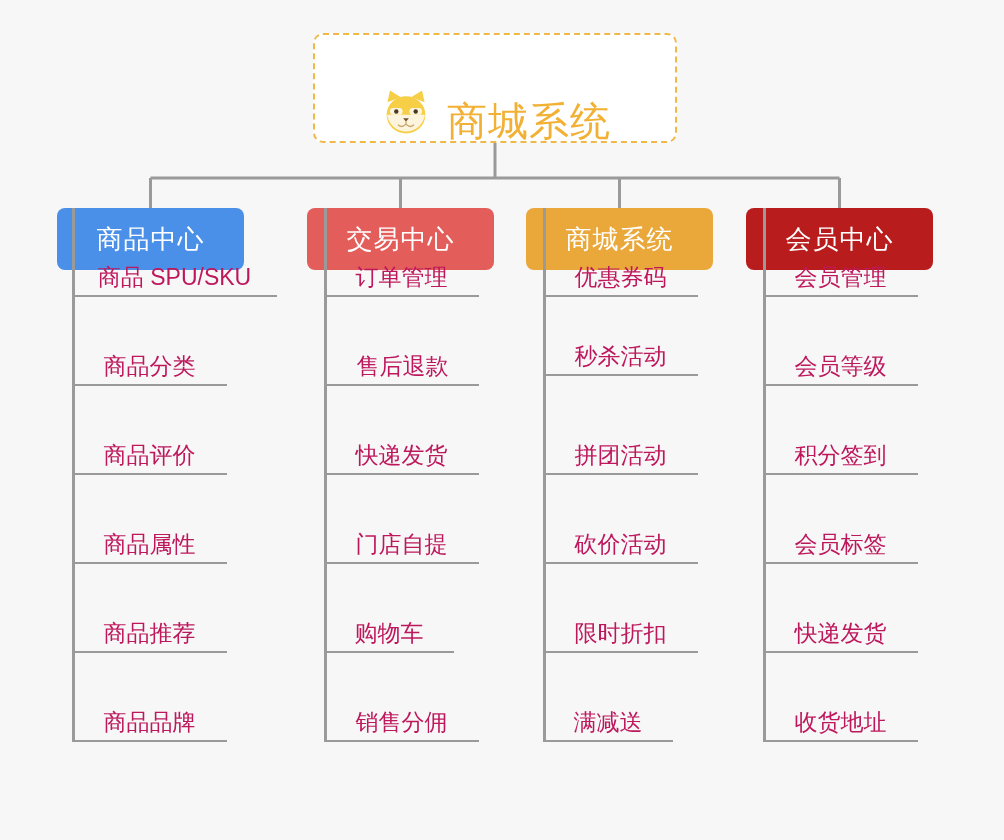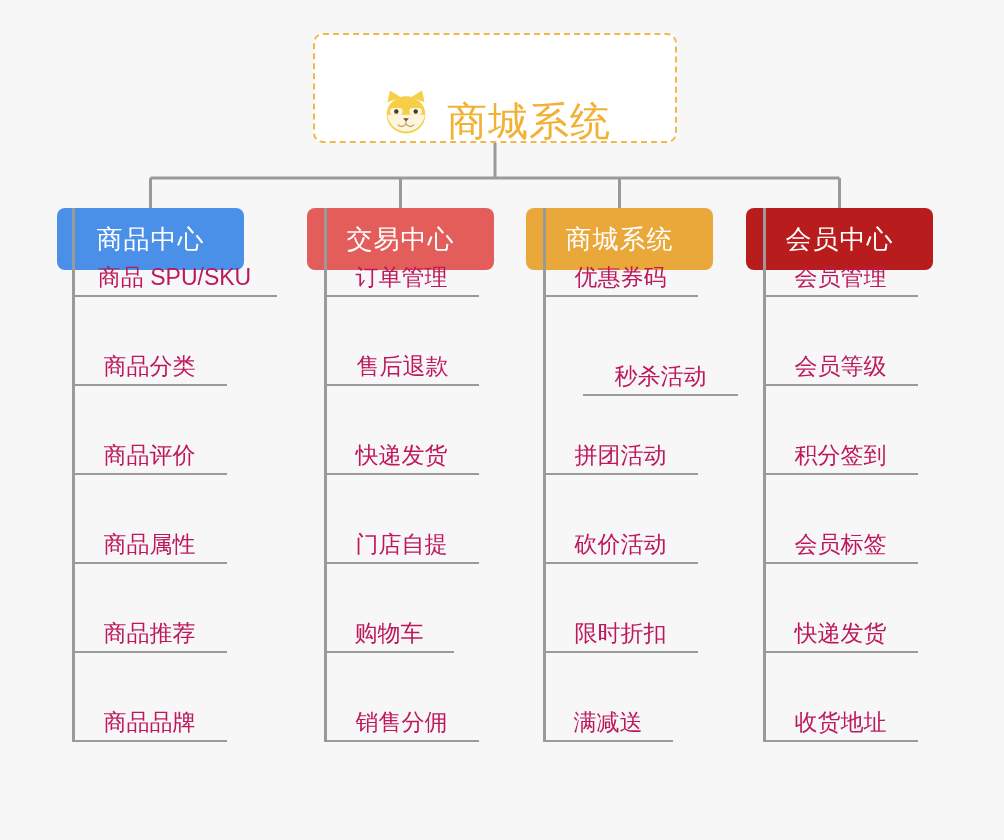--- a/index.html
+++ b/index.html
@@ -197,21 +197,21 @@
         </div>
       </div>
       <div class="cat-box" style="left: 526px; top: 208px; width: 187px; background: rgb(234, 168, 58);">
         <span class="cat-label">商城系统</span>
       </div>
       <div class="leaf-col" style="left: 543px; top: 208px;">
         <div class="spine" style="height: 534px;"></div>
         <div class="leaf-item" style="top: 0px; width: 155px;">
           <span class="leaf-label">优惠券码</span>
         </div>
-        <div class="leaf-item" style="top: 99px; width: 155px; margin-left: 40px;">
+        <div class="leaf-item" style="top: 79px; width: 155px;">
           <span class="leaf-label">秒杀活动</span>
         </div>
         <div class="leaf-item" style="top: 178px; width: 155px;">
           <span class="leaf-label">拼团活动</span>
         </div>
         <div class="leaf-item" style="top: 267px; width: 155px;">
           <span class="leaf-label">砍价活动</span>
         </div>
         <div class="leaf-item" style="top: 356px; width: 155px;">
           <span class="leaf-label">限时折扣</span>

